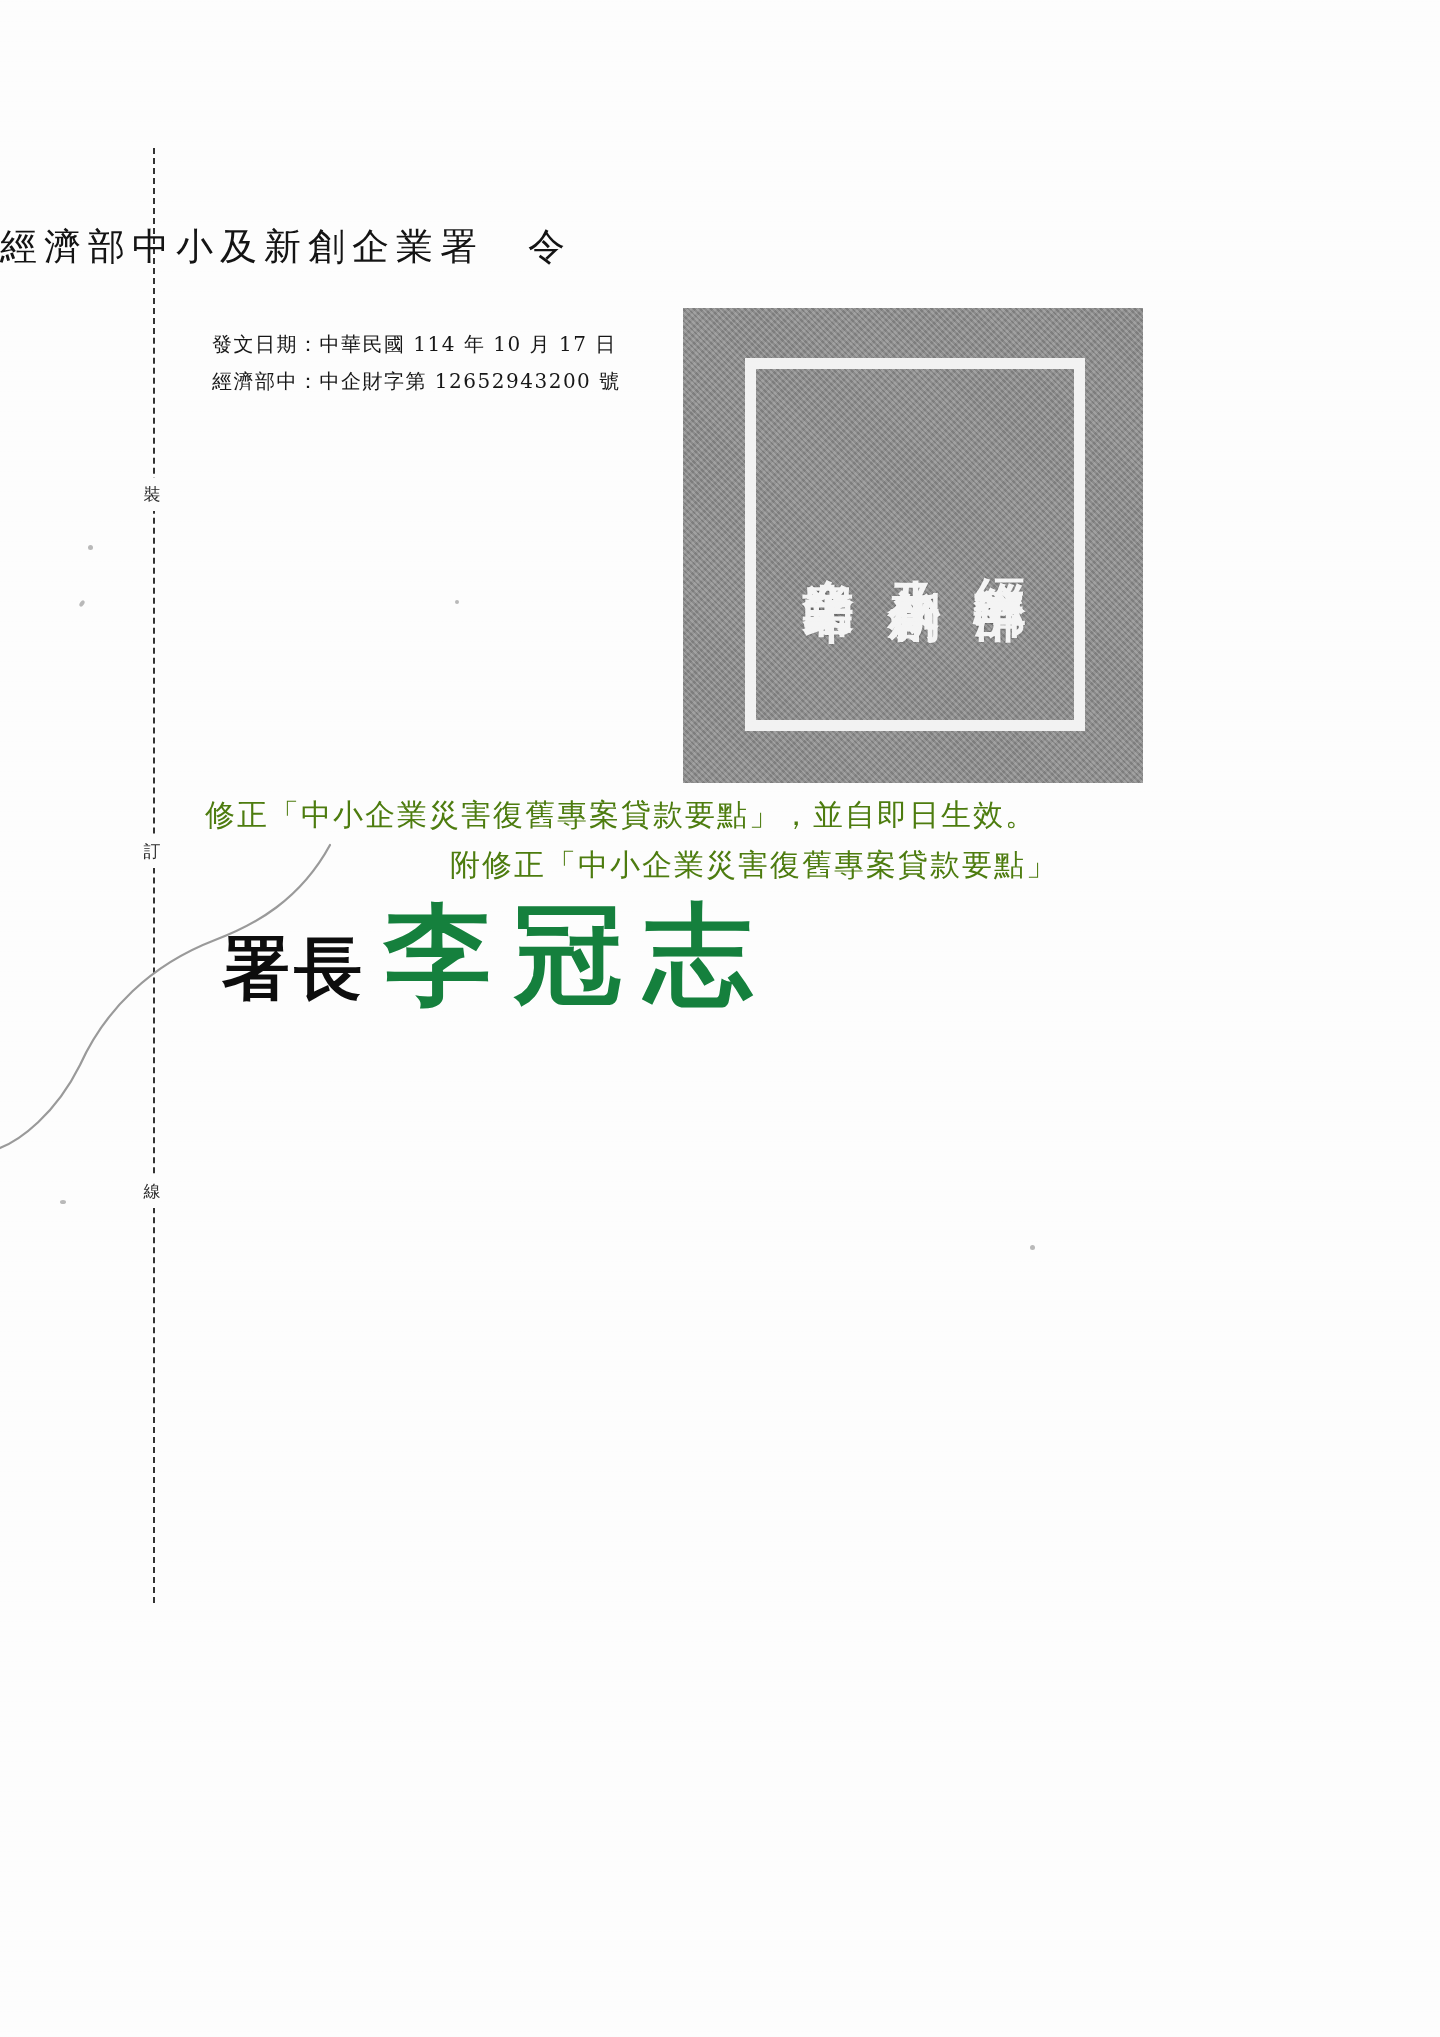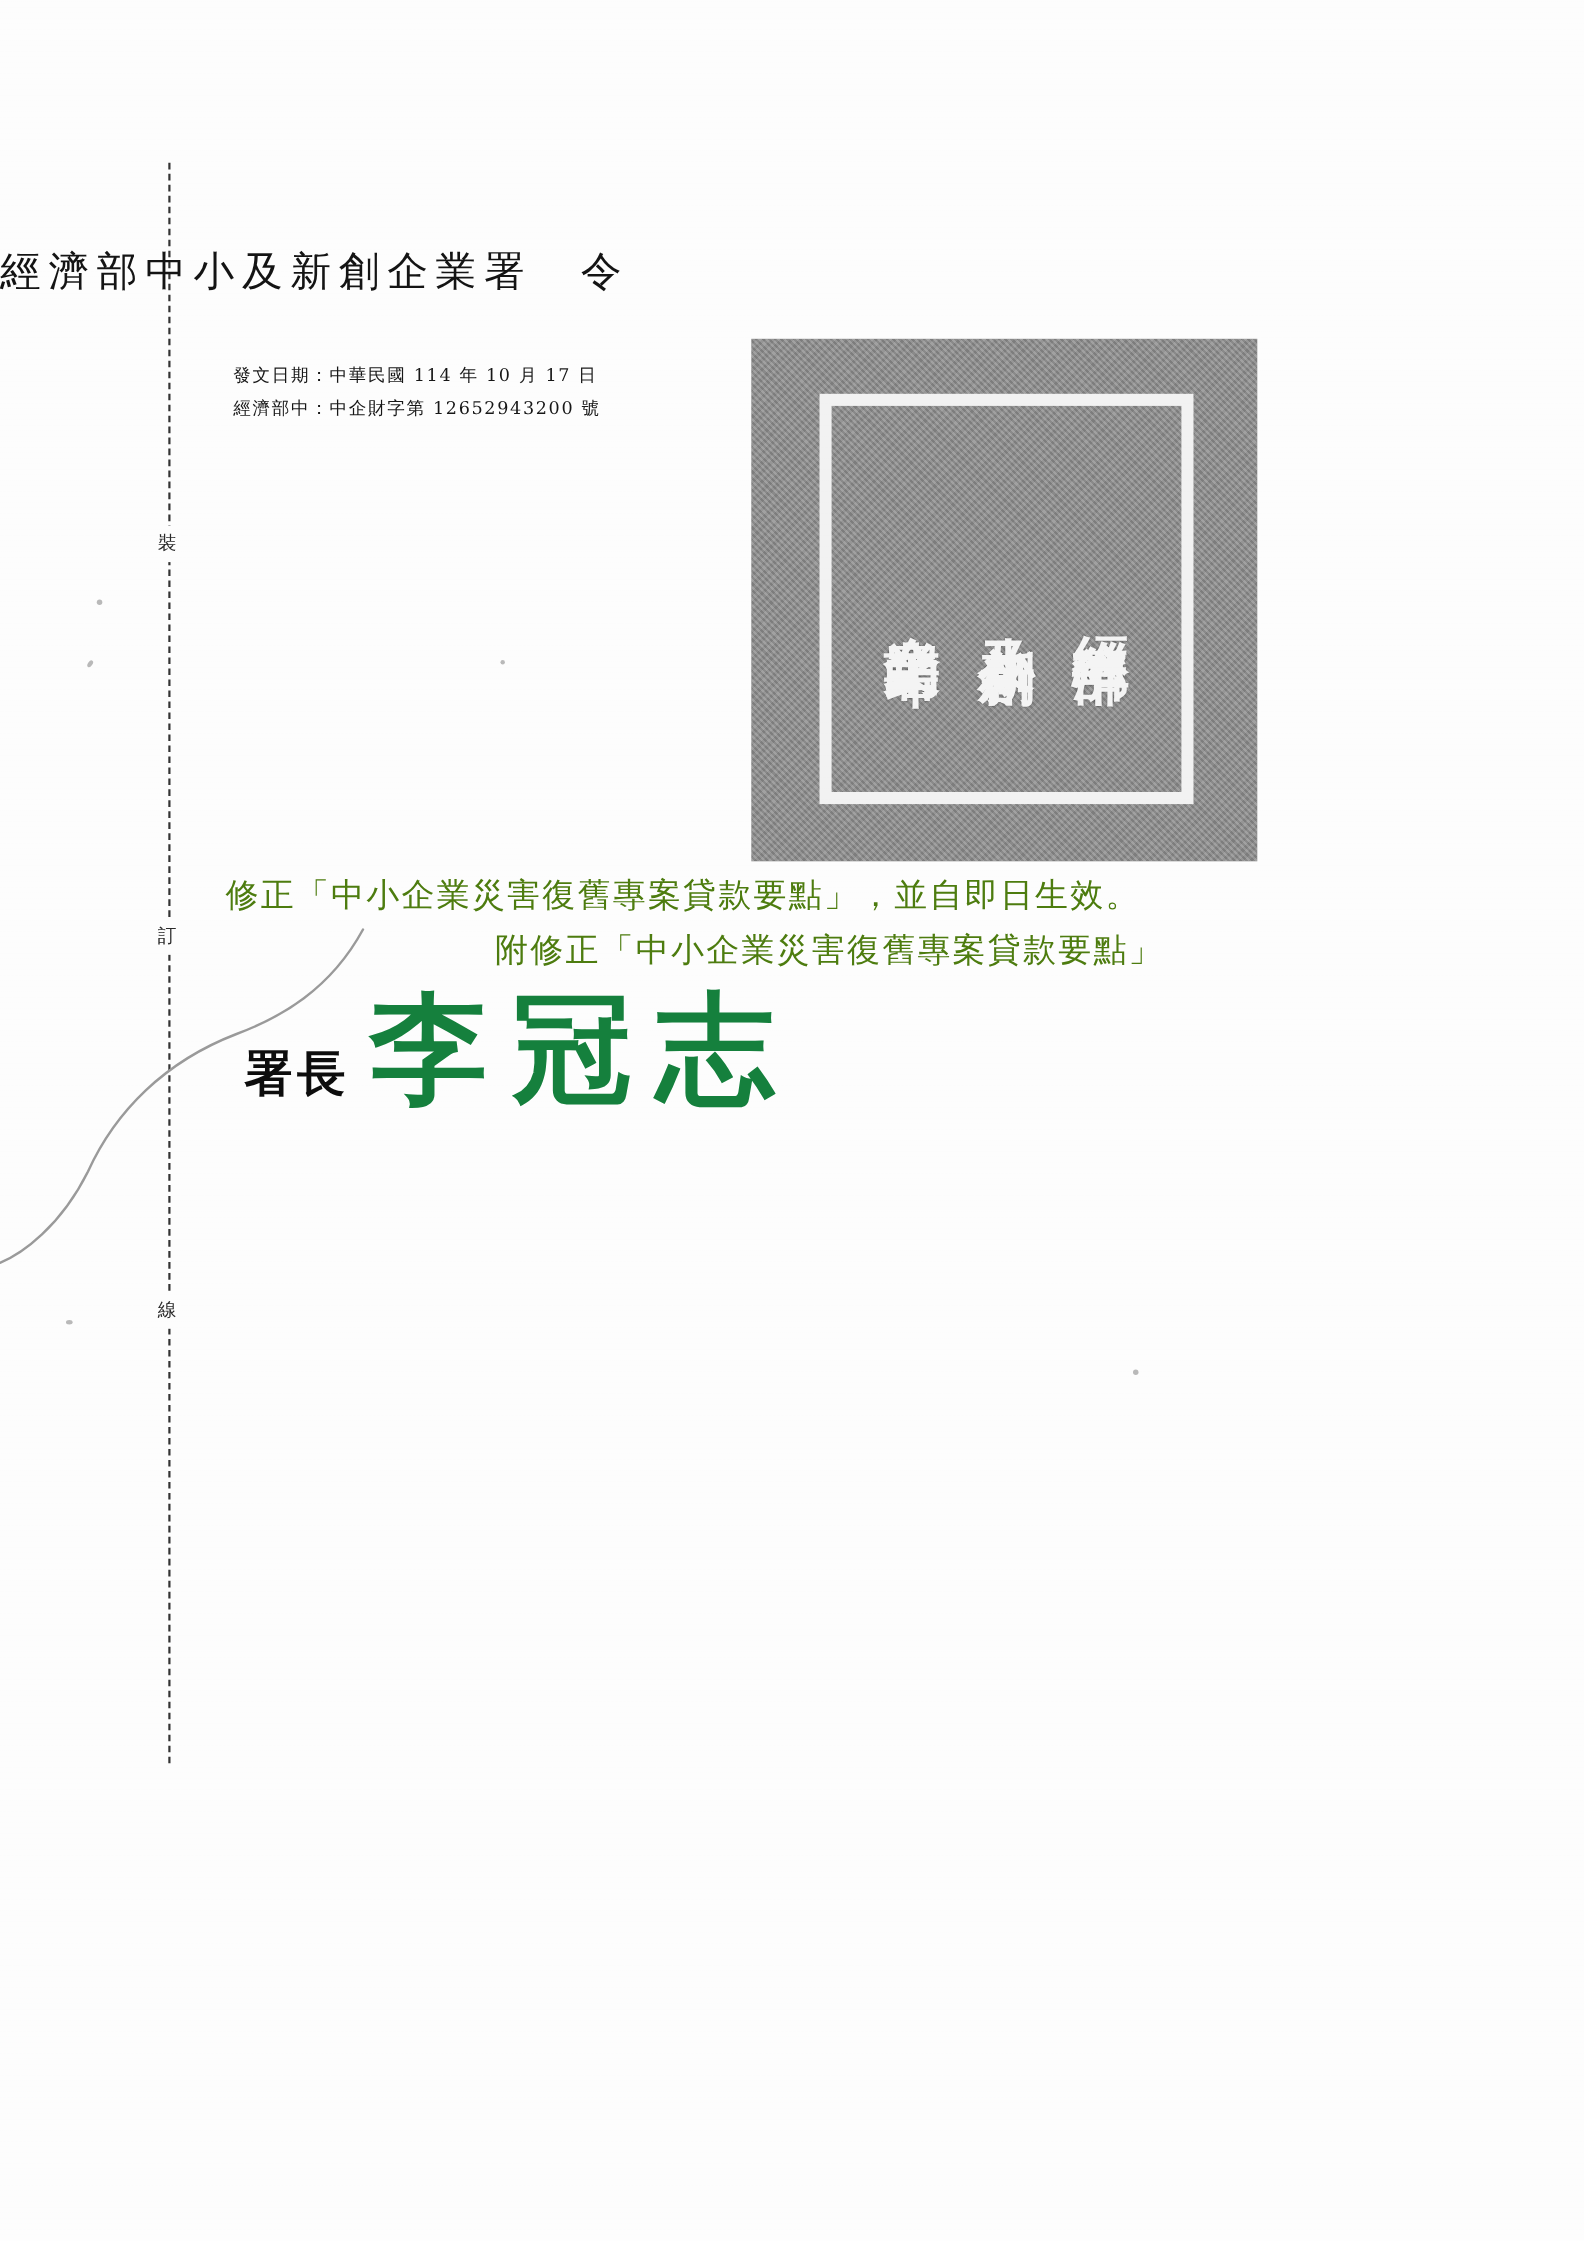--- a/index.html
+++ b/index.html
@@ -67,21 +67,21 @@
     color: #141414;
     font-family: "DejaVu Serif", "Liberation Serif", serif;
     white-space: pre;
   }
 
   
   .meta {
     position: absolute;
     left: 212px;
     top: 326px;
-    font-size: 16px;
+    font-size: 20px;
     line-height: 1.85;
     letter-spacing: 1.5px;
     color: #171717;
   }
   .meta .row { white-space: pre; }
 
   
   .seal {
     position: absolute;
     left: 683px;
@@ -150,21 +150,21 @@
   
   .signature {
     position: absolute;
     left: 222px;
     top: 900px;
     display: flex;
     align-items: baseline;
     gap: 18px;
   }
   .sig-label {
-    font-size: 44px;
+    font-size: 68px;
     font-weight: bold;
     letter-spacing: 4px;
     color: #0d0d0d;
     font-family: "DejaVu Serif", "Liberation Serif", serif;
   }
   .sig-name {
     font-size: 108px;
     font-weight: bold;
     letter-spacing: 22px;
     color: #15803d;

